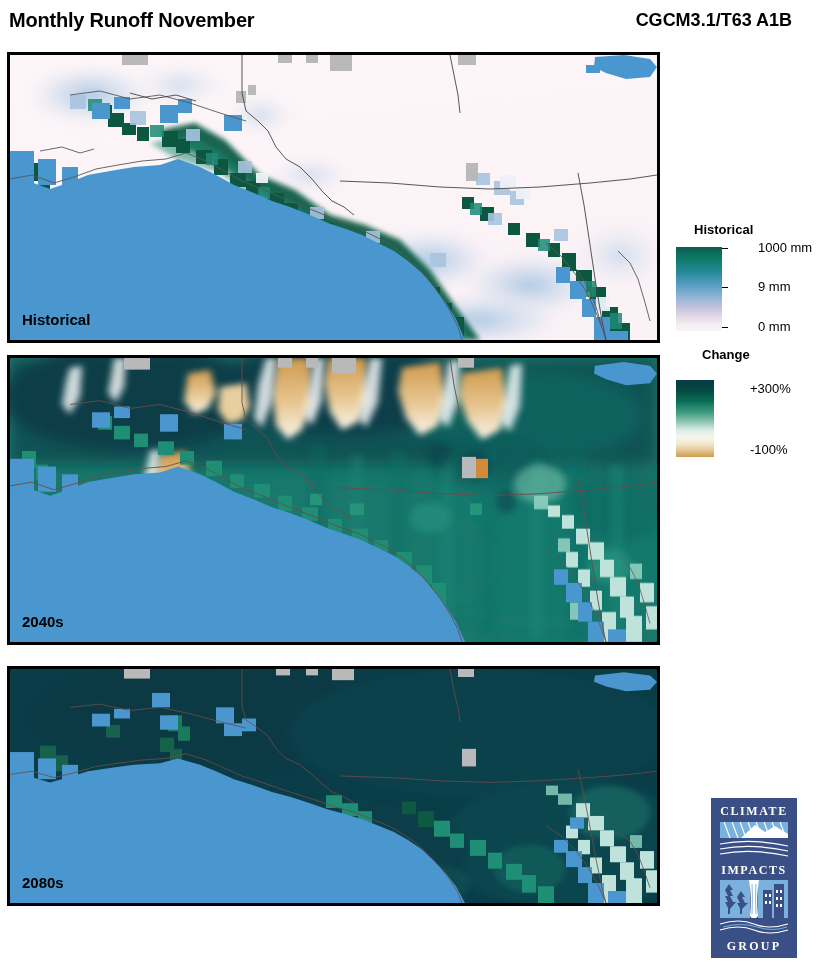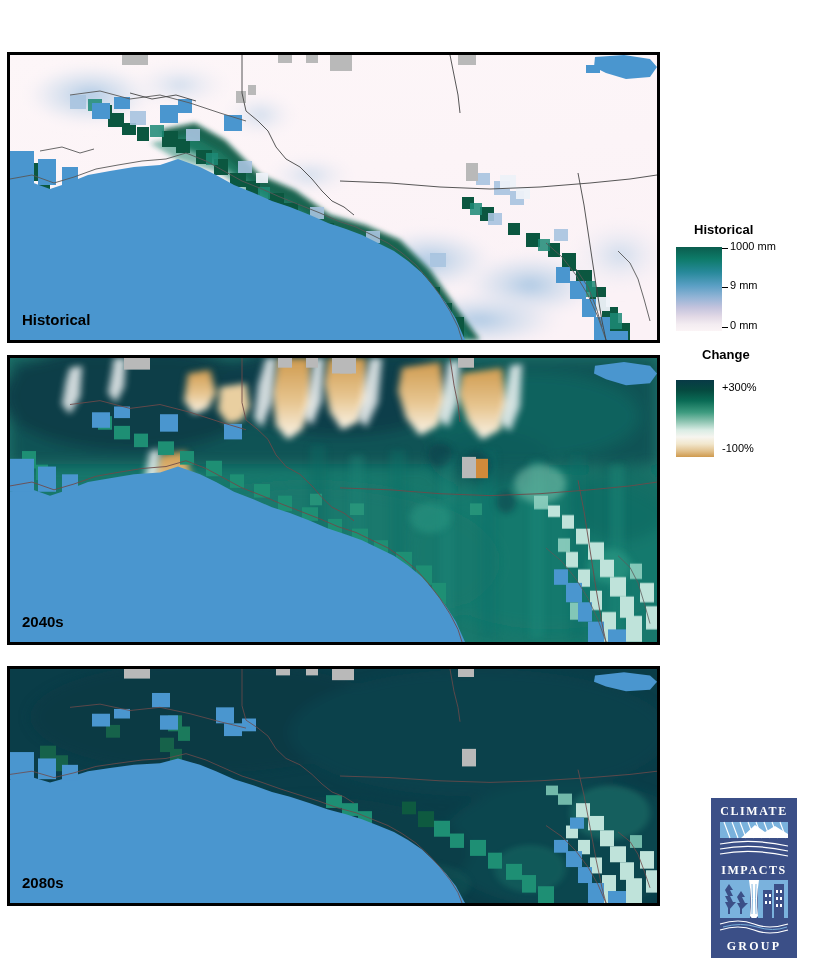--- a/index.html
+++ b/index.html
@@ -112,42 +112,45 @@
       #3d9b7f 42%,
       #94c8b6 55%,
       #d9ece4 65%,
       #f6f5ef 74%,
       #f2e7cd 83%,
       #e2c390 92%,
       #cf9a4e 100%);
   }
   .tick {
     position: absolute;
-    font-size: 11px;
+    font-size: 13px;
     color: #000000;
     white-space: nowrap;
+    margin-left: 28px;
   }
   .tick-dash {
     position: absolute;
     width: 6px; height: 1px;
     background: #000000;
   }
 
   
   #cig-logo {
     position: absolute;
     left: 664px; top: 798px;
     width: 86px; height: 160px; padding-left: 47px;
   }
   #cig-logo svg { display: block; }
 </style>
 </head>
 <body>
 
 <div id="header">
+  <div id="title-main">Monthly Runoff November</div>
+  <div id="title-model">CGCM3.1/T63 A1B</div>
 </div>
 
 <div class="panel" id="panel-historical">
   <div class="map-canvas">
     <svg viewBox="0 0 647 285" preserveAspectRatio="none">
       <defs>
         <linearGradient id="h-land" x1="0" y1="0" x2="0.25" y2="1">
           <stop offset="0%" stop-color="#fdf6f8"></stop>
           <stop offset="100%" stop-color="#fbf2f6"></stop>
         </linearGradient>

